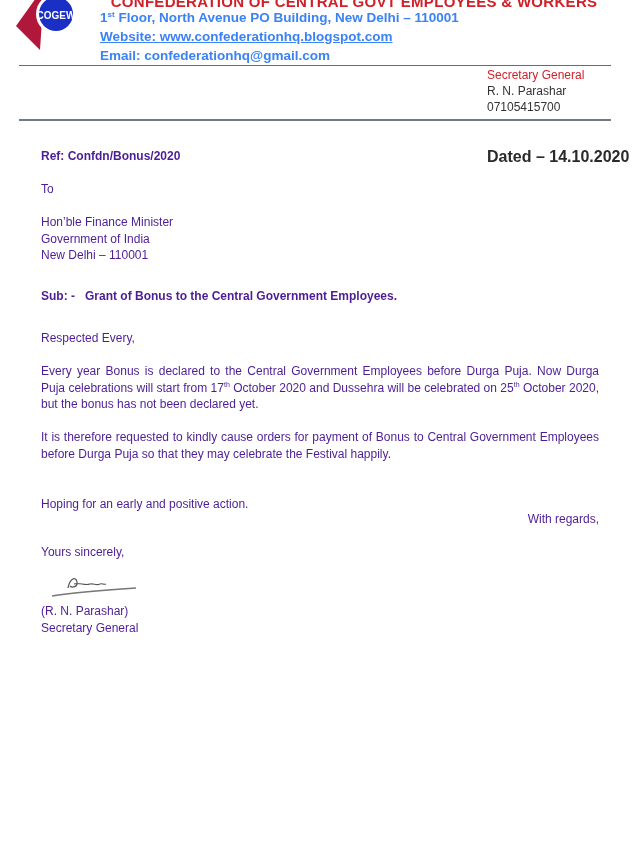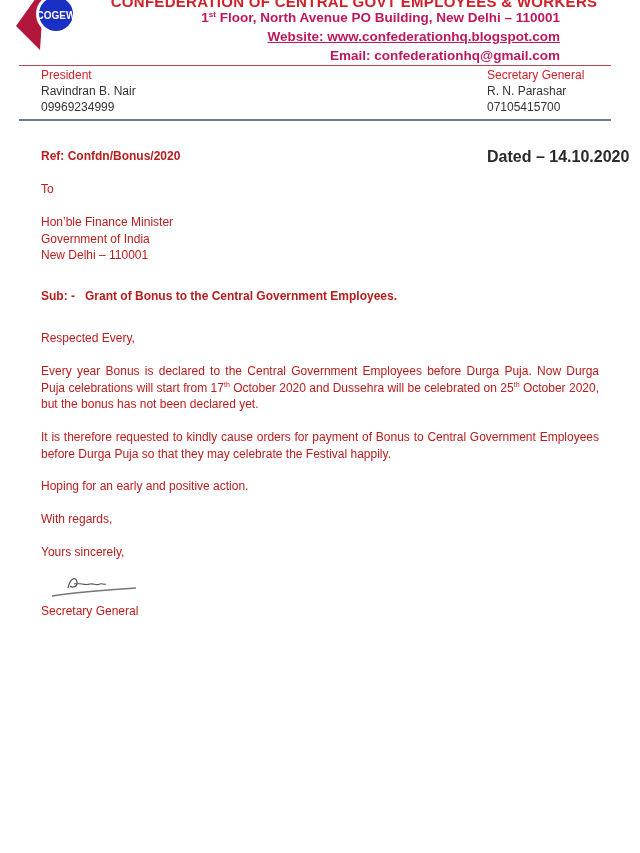--- a/index.html
+++ b/index.html
@@ -9,33 +9,33 @@
       color: #222;
     }
     .letterhead { position: absolute; left: 0; top: 0; width: 640px; height: 66px; }
     .logo { position: absolute; left: 14px; top: -6px; width: 70px; height: 56px; }
     .org-title {
       position: absolute; left: 84px; top: -7px; width: 540px; text-align: center;
       font-size: 15px; font-weight: bold; color: #d0202a; letter-spacing: 0.3px;
       white-space: nowrap;
     }
     .hdr-line {
-      position: absolute; left: 100px; width: 460px; text-align: right;
-      font-size: 13.5px; font-weight: bold; color: #be185d; white-space: nowrap;
+      position: absolute; left: 100px; width: 460px; text-align: left;
+      font-size: 13.5px; font-weight: bold; color: #3b82f6; white-space: nowrap;
     }
     .hdr-line sup { font-size: 8px; }
     .rule-red { position: absolute; left: 19px; top: 65px; width: 592px; height: 1px; background: #b04b52; }
     .officers { position: absolute; left: 0; top: 67px; width: 640px; height: 50px; font-size: 12px; }
     .off-left { position: absolute; left: 41px; top: 0; line-height: 16px; }
     .off-right { position: absolute; left: 487px; top: 0; line-height: 16px; }
     .off-role { color: #d0202a; }
     .off-text { color: #333; }
     .rule-grey { position: absolute; left: 19px; top: 119px; width: 592px; height: 2px; background: #6f7a82; }
 
-    .body-text { position: absolute; left: 41px; width: 558px; font-size: 12px; line-height: 16.5px; color: #b91c1c; }
+    .body-text { position: absolute; left: 41px; width: 558px; font-size: 12px; line-height: 16.5px; color: #4c1d95; }
     .bold { font-weight: bold; }
     .justify { text-align: justify; }
     .right-date { position: absolute; left: 487px; top: 148px; font-size: 16px; font-weight: bold; color: #2a2a2a; }
     sup { font-size: 7px; line-height: 0; }
     .sig { position: absolute; left: 46px; top: 570px; width: 95px; height: 32px; }
   </style>
 </head>
 <body>
 
 <div class="letterhead">
@@ -47,25 +47,20 @@
   </svg>
   <div class="org-title">CONFEDERATION OF CENTRAL GOVT EMPLOYEES &amp; WORKERS</div>
   <div class="hdr-line" style="top:10px;"><span>1</span><sup>st</sup><span> Floor, North Avenue PO Building, New Delhi – 110001</span></div>
   <div class="hdr-line" style="top:29px;text-decoration:underline;">Website: www.confederationhq.blogspot.com</div>
   <div class="hdr-line" style="top:48px;">Email: confederationhq@gmail.com</div>
 </div>
 
 <div class="rule-red"></div>
 
 <div class="officers">
-  <div class="off-left">
-    <div class="off-role">President</div>
-    <div class="off-text">Ravindran B. Nair</div>
-    <div class="off-text">09969234999</div>
-  </div>
   <div class="off-right">
     <div class="off-role">Secretary General</div>
     <div class="off-text">R. N. Parashar</div>
     <div class="off-text">07105415700</div>
   </div>
 </div>
 
 <div class="rule-grey"></div>
 
 <div class="body-text bold" style="top:148px;">Ref: Confdn/Bonus/2020</div>
@@ -80,26 +75,27 @@
 </div>
 
 <div class="body-text bold" style="top:288px; white-space:pre;">Sub: -   Grant of Bonus to the Central Government Employees.</div>
 
 <div class="body-text" style="top:330px;">Respected Every,</div>
 
 <div class="body-text justify" style="top:363px;"><span>Every year Bonus is declared to the Central Government Employees before Durga Puja. Now Durga Puja celebrations will start from 17</span><sup>th</sup><span> October 2020 and Dussehra will be celebrated on 25</span><sup>th</sup><span> October 2020, but the bonus has not been declared yet.</span></div>
 
 <div class="body-text justify" style="top:429px;">It is therefore requested to kindly cause orders for payment of Bonus to Central Government Employees before Durga Puja so that they may celebrate the Festival happily.</div>
 
-<div class="body-text" style="top:478px;">Hoping for an early and positive action.</div>
+<div class="body-text" style="top:496px;">Hoping for an early and positive action.</div>
 
-<div class="body-text" style="top:511px;">With regards,</div>
+<div class="body-text" style="top:511px;text-align:right;">With regards,</div>
 
 <div class="body-text" style="top:544px;">Yours sincerely,</div>
 
 <svg class="sig" viewBox="0 0 95 32">
   <path d="M22,18 C24,8 30,6 31,12 C32,17 26,18 24,16 M28,14 C34,12 38,16 44,14 C48,13 50,16 54,14 C56,13 58,15 60,14" stroke="#555" stroke-width="1.2" fill="none"></path>
   <path d="M6,26 C30,22 60,20 90,18" stroke="#777" stroke-width="1.5" fill="none"></path>
 </svg>
 
 <div class="body-text" style="top:603px;">
+  <div>(R. N. Parashar)</div>
   <div>Secretary General</div>
 </div>
 
 </body></html>

